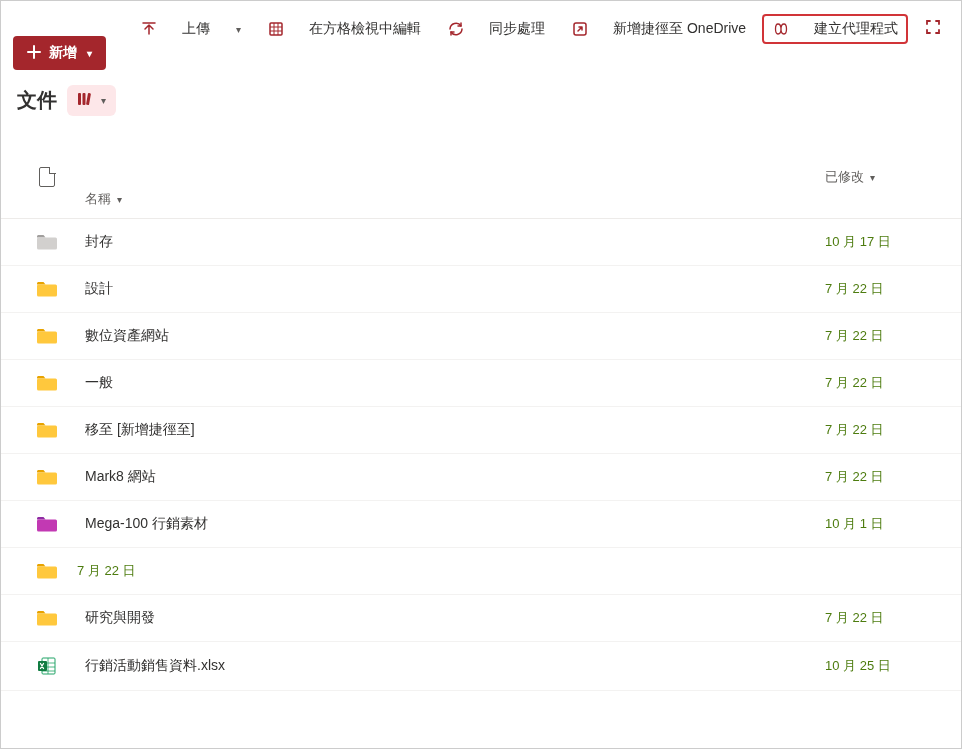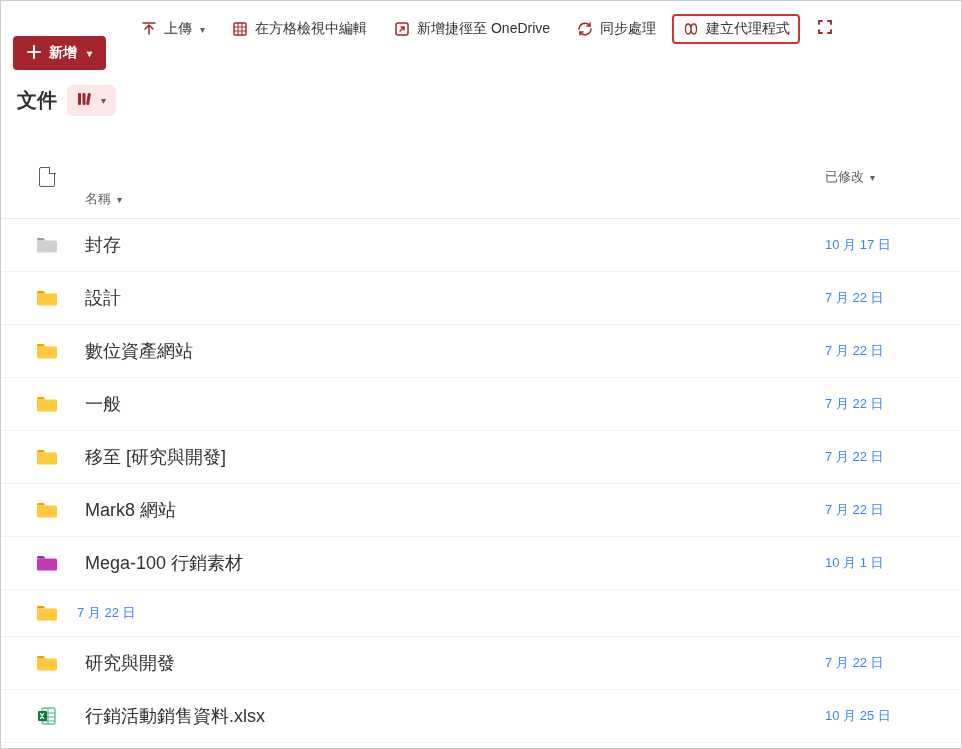--- a/index.html
+++ b/index.html
@@ -31,21 +31,21 @@
       padding: 8px 14px;
       font-size: 14px;
       font-weight: 600;
       cursor: pointer;
       margin-right: 18px;
       margin-top: 48px;
     }
     .toolbar-item {
       display: flex;
       align-items: center;
-      gap: 6px;
+      gap: 24px;
       padding: 6px 10px;
       cursor: pointer;
       color: #a4262c;
       font-size: 14px;
       border-radius: 4px;
     }
     .toolbar-item .label { color: #323130; }
     .toolbar-item.highlighted {
       border: 2px solid #d13438;
       border-radius: 4px;
@@ -101,22 +101,22 @@
     .col-modified { width: 120px; text-align: left; display: flex; align-items: center; gap: 6px; }
     .sort-chevron { font-size: 10px; color: #605e5c; }
     .list-row {
       display: flex;
       align-items: center;
       padding: 14px 16px;
       border-bottom: 1px solid #f3f2f1;
       cursor: pointer;
     }
     .row-icon { width: 60px; display: flex; justify-content: center; }
-    .row-name { flex: 1; padding-left: 8px; font-size: 18px; color: #323130; }
-    .row-modified { width: 120px; font-size: 13px; color: #3b82f6; }
+    .row-name { flex: 1; padding-left: 8px; font-size: 14px; color: #323130; }
+    .row-modified { width: 120px; font-size: 13px; color: #4d7c0f; }
     .folder-icon { width: 22px; height: 18px; }
     .folder-yellow { fill: #ffc83d; }
     .folder-yellow-tab { fill: #e8a300; }
     .folder-magenta { fill: #c239b3; }
     .folder-magenta-tab { fill: #8f2ba3; }
     .folder-gray { fill: #d2d0ce; }
     .folder-gray-tab { fill: #a19f9d; }
     .excel-icon { width: 20px; height: 20px; }
     .doc-icon {
       width: 16px; height: 20px;
@@ -171,35 +171,35 @@
           <rect x="2" y="2" width="12" height="12" rx="1" stroke="#a4262c" stroke-width="1.5" fill="none"></rect>
           <path d="M2 6h12M2 10h12M6 2v12M10 2v12" stroke="#a4262c" stroke-width="1"></path>
         </svg>
     </span>
     <span class="label">在方格檢視中編輯</span>
   </div>
 
   <div class="toolbar-item">
     <span class="icon-wrap">
       <svg width="16" height="16" viewBox="0 0 16 16">
+          <path d="M13 5a6 6 0 00-11 3M3 11a6 6 0 0011-3" stroke="#a4262c" stroke-width="1.5" fill="none" stroke-linecap="round"></path>
+          <path d="M13 2v3h-3M3 14v-3h3" stroke="#a4262c" stroke-width="1.5" fill="none" stroke-linecap="round" stroke-linejoin="round"></path>
+        </svg>
+    </span>
+    <span class="label">同步處理</span>
+  </div>
+
+  <div class="toolbar-item">
+    <span class="icon-wrap">
+      <svg width="16" height="16" viewBox="0 0 16 16">
           <rect x="2" y="2" width="12" height="12" rx="2" stroke="#a4262c" stroke-width="1.5" fill="none"></rect>
           <path d="M6 10l4-4M10 6v3M10 6H7" stroke="#a4262c" stroke-width="1.5" fill="none" stroke-linecap="round" stroke-linejoin="round"></path>
         </svg>
     </span>
     <span class="label">新增捷徑至 OneDrive</span>
-  </div>
-
-  <div class="toolbar-item">
-    <span class="icon-wrap">
-      <svg width="16" height="16" viewBox="0 0 16 16">
-          <path d="M13 5a6 6 0 00-11 3M3 11a6 6 0 0011-3" stroke="#a4262c" stroke-width="1.5" fill="none" stroke-linecap="round"></path>
-          <path d="M13 2v3h-3M3 14v-3h3" stroke="#a4262c" stroke-width="1.5" fill="none" stroke-linecap="round" stroke-linejoin="round"></path>
-        </svg>
-    </span>
-    <span class="label">同步處理</span>
   </div>
 
   <div class="toolbar-item highlighted">
     <span class="icon-wrap">
       <svg width="16" height="16" viewBox="0 0 16 16">
           <path d="M5 3c2 0 3 2 3 5s-1 5-3 5c-1.5 0-2.5-2-2.5-5S3.5 3 5 3zm6 0c1.5 0 2.5 2 2.5 5s-1 5-2.5 5c-2 0-3-2-3-5s1-5 3-5z" stroke="#a4262c" stroke-width="1.3" fill="none"></path>
         </svg>
     </span>
     <span class="label">建立代理程式</span>
   </div>
@@ -281,21 +281,21 @@
     <div class="row-name">一般</div>
     <div class="row-modified">7 月 22 日</div>
   </div>
       <div class="list-row">
     <div class="row-icon">
           <svg class="folder-icon" viewBox="0 0 22 18">
     <path class="folder-yellow-tab" d="M1 3.5c0-.8.7-1.5 1.5-1.5h5l2 2.5H1z"></path>
     <rect class="folder-yellow" x="1" y="4.5" width="20" height="12" rx="1.5"></rect>
   </svg>
         </div>
-    <div class="row-name">移至 [研究與開發]</div>
+    <div class="row-name">移至 [新增捷徑至]</div>
     <div class="row-modified">7 月 22 日</div>
   </div>
       <div class="list-row">
     <div class="row-icon">
           <svg class="folder-icon" viewBox="0 0 22 18">
     <path class="folder-yellow-tab" d="M1 3.5c0-.8.7-1.5 1.5-1.5h5l2 2.5H1z"></path>
     <rect class="folder-yellow" x="1" y="4.5" width="20" height="12" rx="1.5"></rect>
   </svg>
         </div>
     <div class="row-name">Mark8 網站</div>

